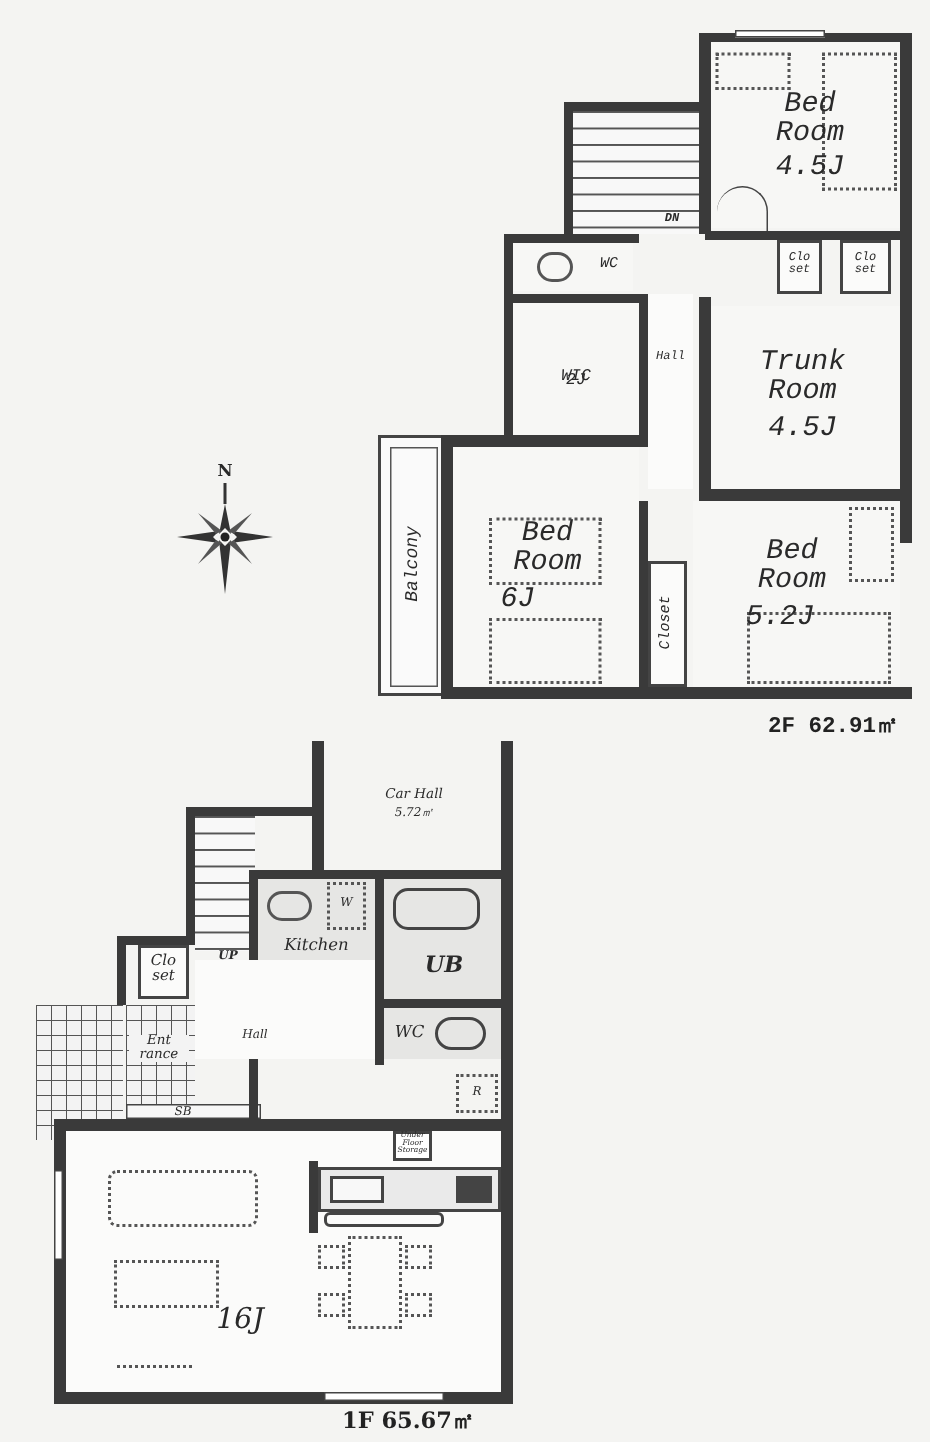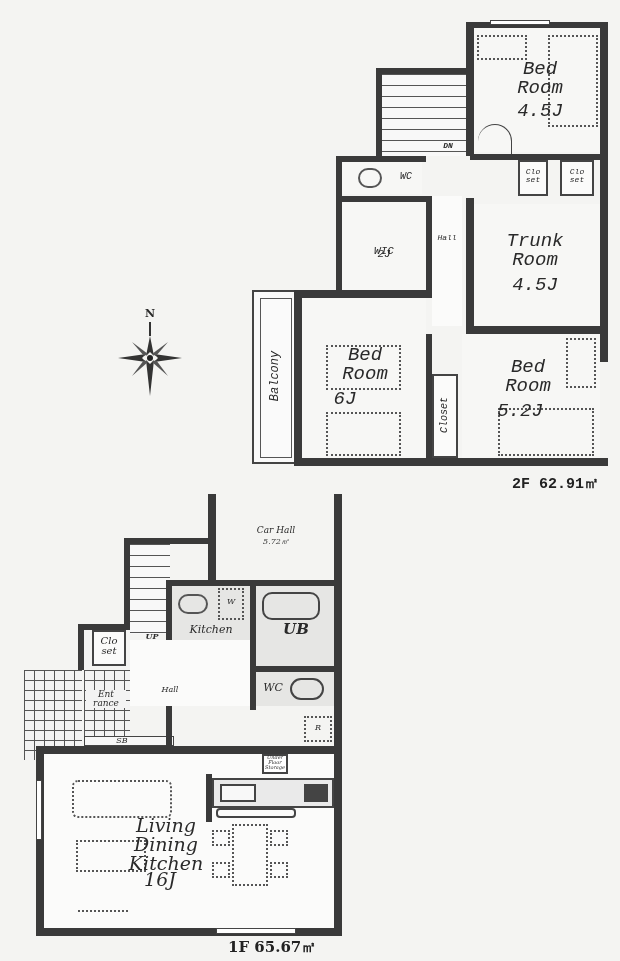--- a/index.html
+++ b/index.html
@@ -156,21 +156,21 @@
   <div class="wall" style="left:166px;top:90px;width:6px;height:92px;"></div>
   <div class="room" style="left:172px;top:96px;width:78px;height:80px;"></div>
   <div class="dotted" style="left:178px;top:104px;width:30px;height:20px;border-style:solid;border-radius:10px;"></div>
   <div class="dotted" style="left:218px;top:98px;width:26px;height:32px;"></div>
   <span class="lbl xs" style="left:218px;top:108px;width:26px;">W</span>
   <span class="lbl sm" style="left:172px;top:134px;width:78px;">Kitchen</span>
 
   <div class="wall" style="left:250px;top:96px;width:6px;height:86px;"></div>
   <div class="room" style="left:256px;top:96px;width:78px;height:80px;"></div>
   <div class="abs" style="left:262px;top:102px;width:58px;height:28px;border:2px solid #444;border-radius:10px;"></div>
-  <span class="lbl med" style="left:276px;top:132px;width:40px;font-weight:bold;">UB</span>
+  <span class="lbl med" style="left:276px;top:146px;width:40px;font-weight:bold;">UB</span>
 
   <div class="wall" style="left:166px;top:176px;width:176px;height:6px;"></div>
   <div class="wall" style="left:250px;top:182px;width:6px;height:38px;"></div>
   <div class="room" style="left:256px;top:182px;width:78px;height:34px;"></div>
   <div class="abs" style="left:290px;top:188px;width:34px;height:22px;border:2px solid #444;border-radius:11px;"></div>
   <span class="lbl sm" style="left:258px;top:192px;width:30px;">WC</span>
 
   <div class="room white" style="left:130px;top:150px;width:120px;height:66px;"></div>
   <span class="lbl xs" style="left:150px;top:196px;width:40px;">Hall</span>
 
@@ -208,22 +208,19 @@
   <div class="abs" style="left:216px;top:318px;width:80px;height:10px;border:2px solid #444;border-radius:4px;"></div>
 
   <div class="abs" style="left:262px;top:264px;width:26px;height:20px;border:2px solid #444;background:#fff;"></div>
   <span class="lbl xs" style="left:262px;top:265px;width:26px;font-size:5px;">Under
 Floor
 Storage</span>
 
   <div class="dotted" style="left:304px;top:226px;width:28px;height:26px;"></div>
   <span class="lbl xs" style="left:304px;top:234px;width:28px;">R</span>
 
-  <span class="lbl big" style="left:116px;top:326px;width:100px;">Living
-Dining
-Kitchen</span>
   <span class="lbl big" style="left:130px;top:380px;width:60px;">16J</span>
 
   <div class="window" style="left:216px;top:438px;width:80px;height:6px;"></div>
   <div class="window" style="left:36px;top:290px;width:6px;height:60px;"></div>
 
   <span class="area-label" style="left:228px;top:448px;">1F 65.67㎡</span>
 </div>
 
 </body></html>

